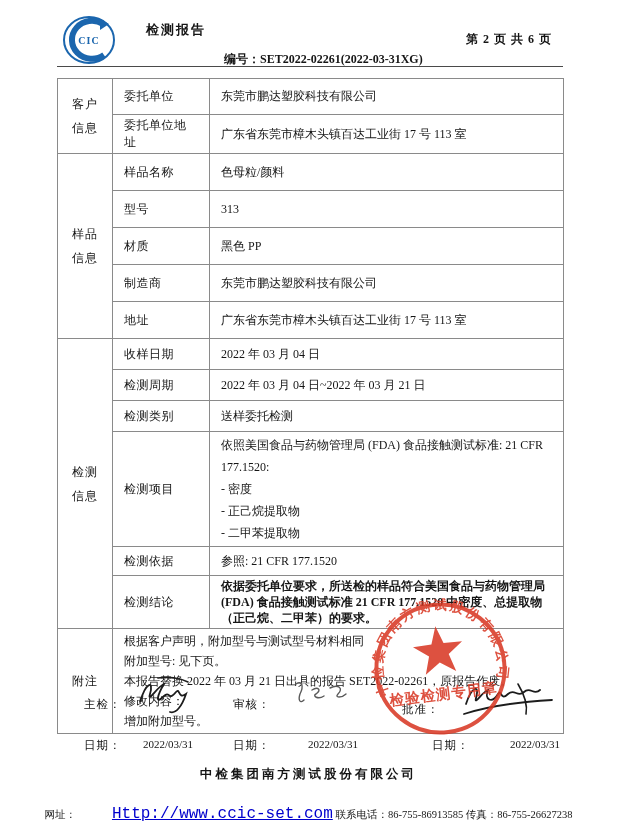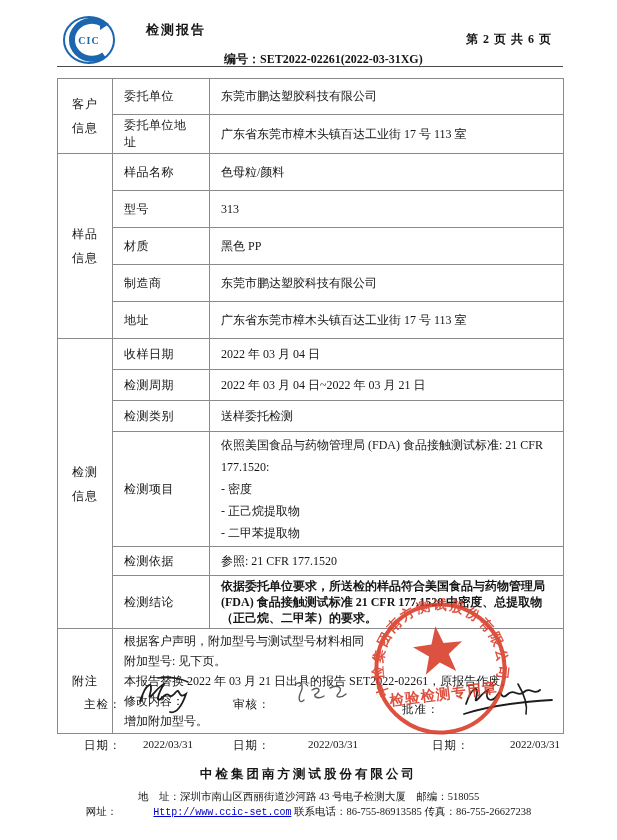--- a/index.html
+++ b/index.html
@@ -28,21 +28,21 @@
   .siglabel{position:absolute;font-size:11.5px;letter-spacing:1px;}
   .dateval{position:absolute;font-size:11px;}
   .sig{position:absolute;}
   
   #stamp{position:absolute;left:371px;top:599px;opacity:.88;transform:rotate(-7deg);}
   
   .ft-company{position:absolute;left:0;top:766px;width:617px;text-align:center;
               font-size:12.5px;font-weight:bold;letter-spacing:3px;}
   .ft-line1{position:absolute;left:0;top:790px;width:617px;text-align:center;font-size:10.5px;}
   .ft-line2{position:absolute;left:0;top:805px;width:617px;text-align:center;font-size:10.5px;}
-  .ft-url{color:#0000cd;text-decoration:underline;font-family:"Liberation Mono","DejaVu Sans Mono",monospace;font-size:10px;margin-left:36px;}
+  .ft-url{color:#0000cd;text-decoration:underline;font-family:"Liberation Mono","DejaVu Sans Mono",monospace;font-size:16px;margin-left:36px;}
 </style>
 </head>
 <body>
 
 <div id="page">
 
   <svg id="logo" width="54" height="50" viewBox="0 0 54 50">
     <ellipse cx="27" cy="25" rx="25" ry="23" fill="none" stroke="#1b66ae" stroke-width="2"></ellipse>
     <path d="M 41,9 A 20,19 0 1 0 42,40" fill="none" stroke="#1b66ae" stroke-width="6"></path>
     <polygon points="38,4 47,9 38,15" fill="#1b66ae"></polygon>
@@ -161,16 +161,15 @@
   </svg>
 
   <div class="siglabel" style="left:84px;top:738px;">日期：</div>
   <div class="dateval" style="left:143px;top:738px;">2022/03/31</div>
   <div class="siglabel" style="left:233px;top:738px;">日期：</div>
   <div class="dateval" style="left:308px;top:738px;">2022/03/31</div>
   <div class="siglabel" style="left:432px;top:738px;">日期：</div>
   <div class="dateval" style="left:510px;top:738px;">2022/03/31</div>
 
   <div class="ft-company">中检集团南方测试股份有限公司</div>
-  <div class="ft-line1">地　址：深圳市南山区西丽街道沙河路 43 号电子检测大厦　邮编：518055</div>
   <div class="ft-line2"><span>网址：</span><a class="ft-url" href="#">Http://www.ccic-set.com</a><span> 联系电话：86-755-86913585 传真：86-755-26627238</span></div>
 
 </div>
 
 </body></html>

